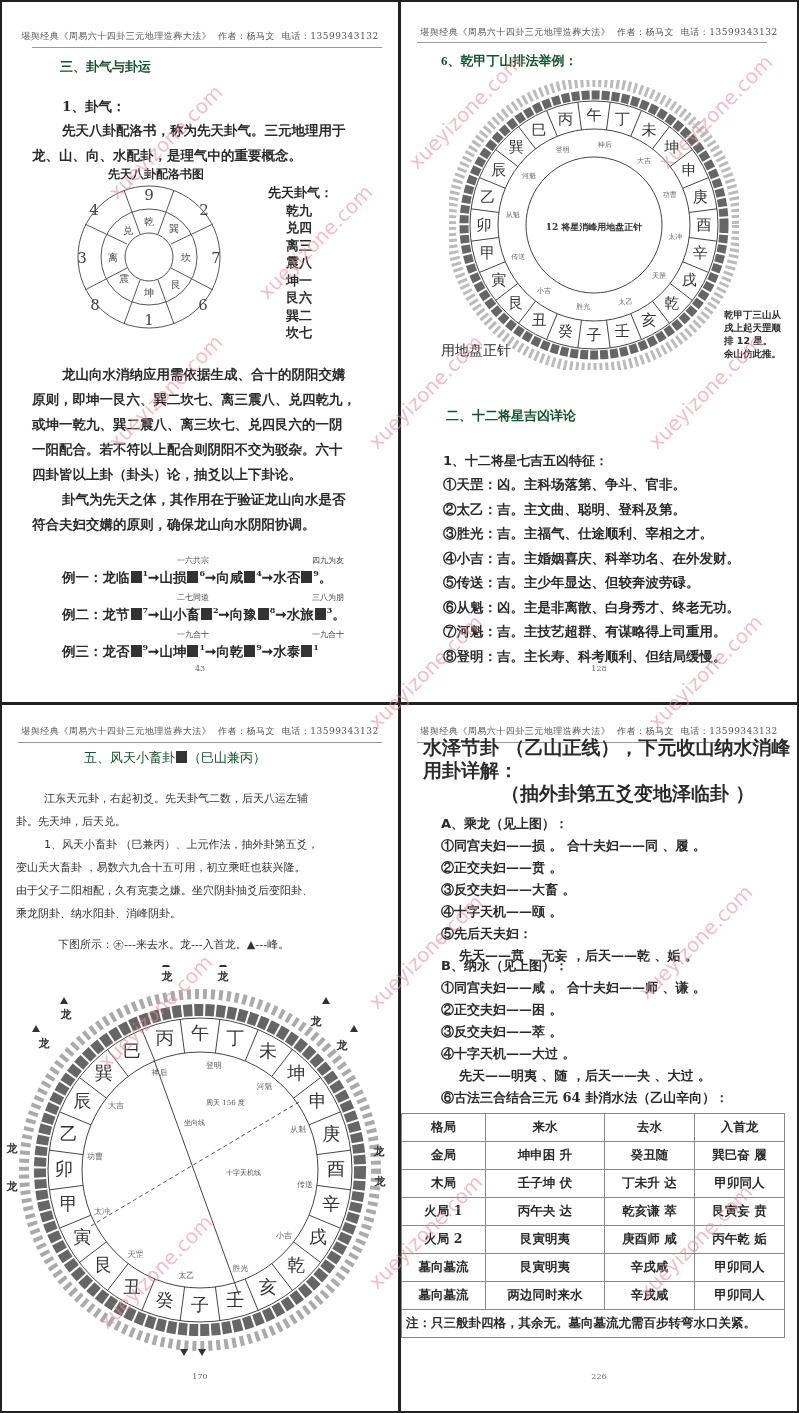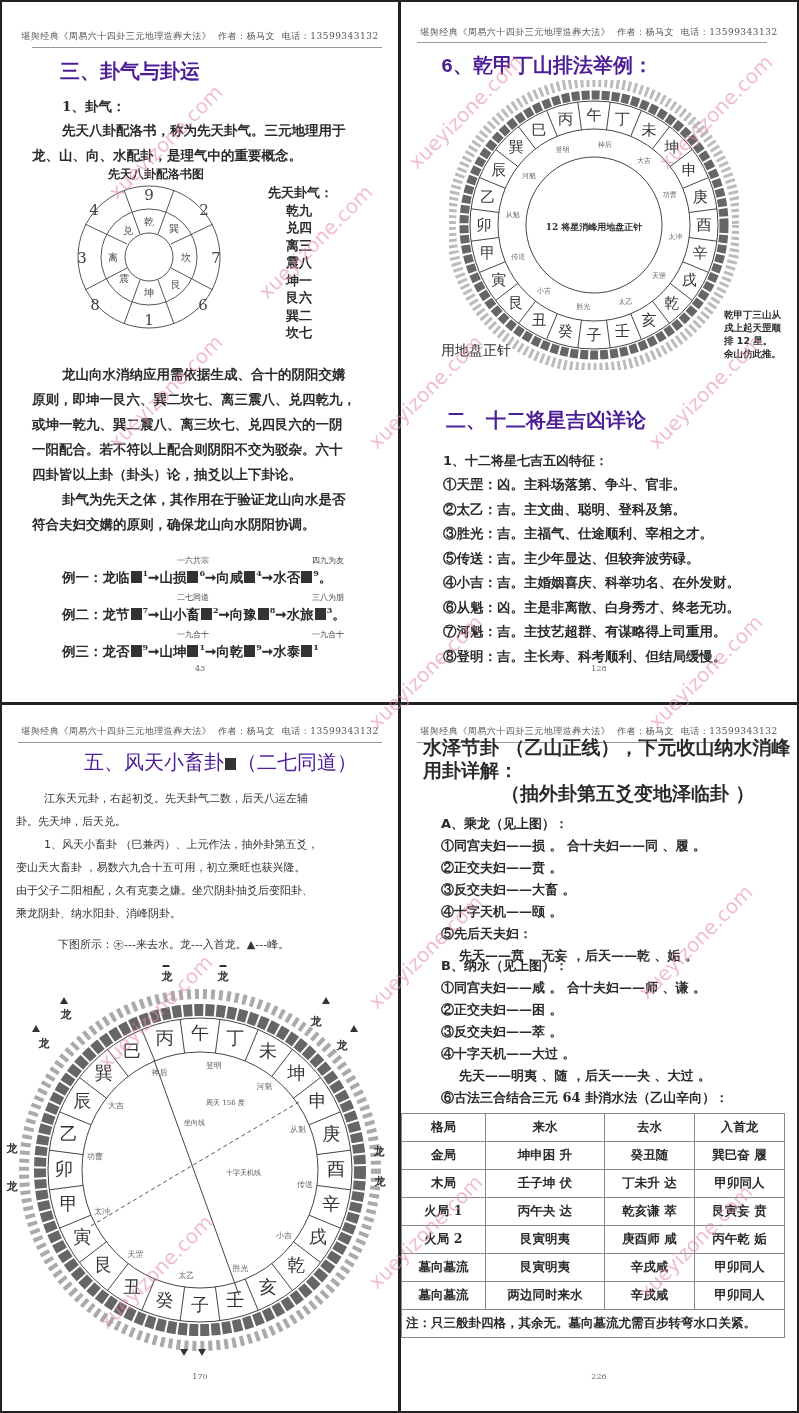--- a/index.html
+++ b/index.html
@@ -5,21 +5,21 @@
   html, body { margin:0; padding:0; background:#ffffff; }
   body { width:799px; height:1413px; position:relative; overflow:hidden;
          font-family:"DejaVu Serif", "Liberation Serif", serif; color:#2a2a2a; }
   .page { position:absolute; background:#fff; box-sizing:border-box; overflow:hidden; }
   .frame { position:absolute; background:#222; }
   .hdr { position:absolute; left:0; right:0; text-align:center; font-size:9px; color:#555;
          letter-spacing:0.5px; }
   .hdr-line { position:absolute; height:1px; background:#999; }
   .pno { position:absolute; left:0; right:0; text-align:center; font-size:8px; color:#666; }
   .sans { font-family:"DejaVu Sans", "Liberation Sans", sans-serif; }
-  .h1 { position:absolute; font-size:20px; font-weight:bold; font-family:Liberation Mono, monospace; color:#4c1d95; }
+  .h1 { position:absolute; font-size:13px; font-weight:bold; font-family:Liberation Serif, serif; color:#14532d; }
   .para { position:absolute; font-size:13.5px; line-height:25px; font-weight:bold; color:#2b2b2b; }
   .list { position:absolute; font-size:13.5px; line-height:24.5px; font-weight:bold; color:#2b2b2b; }
   .list div { white-space:nowrap; }
   .hex { display:inline-block; width:11px; height:12px; background:
          repeating-linear-gradient(to bottom,#333 0,#333 1.6px,#fff 1.6px,#fff 2px);
          vertical-align:-1px; margin:0 1px; }
   .wm { position:absolute; color:#e58a9c; font-family:"DejaVu Sans", sans-serif; font-size:20px;
         transform:rotate(-45deg); opacity:0.55; white-space:nowrap; pointer-events:none; }
   table.gtab { position:absolute; border-collapse:collapse; font-size:12.5px; font-weight:bold;border-radius:21px; }
   table.gtab td { border:1px solid #888; text-align:center; height:27px; padding:0 4px; white-space:nowrap; }
@@ -219,36 +219,36 @@
     <div>排 12 星。</div>
     <div>余山仿此推。</div>
   </div>
 
   <div class="h1" style="left:45px;top:405px;">二、十二将星吉凶详论</div>
   <div class="sans" style="position:absolute;left:42px;top:450px;font-size:13px;font-weight:bold;">1、十二将星七吉五凶特征：</div>
   <div class="list" style="left:42px;top:470px;">
     <div>①天罡：凶。主科场落第、争斗、官非。</div>
     <div>②太乙：吉。主文曲、聪明、登科及第。</div>
     <div>③胜光：吉。主福气、仕途顺利、宰相之才。</div>
+    <div>④小吉：吉。主婚姻喜庆、科举功名、在外发财。</div>
     <div>⑤传送：吉。主少年显达、但较奔波劳碌。</div>
-    <div>④小吉：吉。主婚姻喜庆、科举功名、在外发财。</div>
     <div>⑥从魁：凶。主是非离散、白身秀才、终老无功。</div>
     <div>⑦河魁：吉。主技艺超群、有谋略得上司重用。</div>
     <div>⑧登明：吉。主长寿、科考顺利、但结局缓慢。</div>
   </div>
   <div class="pno" style="top:662px;">128</div>
 </div>
 
 <div class="page" style="left:2px;top:705px;width:396px;height:706px;">
   <div class="hdr" style="top:20px;">
     <span>堪舆经典《周易六十四卦三元地理造葬大法》</span>&nbsp;&nbsp;<span>作者：杨马文</span>&nbsp;&nbsp;<span>电话：13599343132</span>
   </div>
   <div class="hdr-line" style="left:16px;right:16px;top:37px;"></div>
   <div class="h1" style="left:82px;top:44px;font-weight:normal;">
-    <span>五、风天小畜卦</span><span class="hex"></span><span>（二七同道）</span>
+    <span>五、风天小畜卦</span><span class="hex"></span><span>（巳山兼丙）</span>
   </div>
   <div class="sans" style="position:absolute;left:14px;top:82px;width:372px;font-size:11px;line-height:23px;color:#333;">
     <div style="padding-left:28px;">江东天元卦，右起初爻。先天卦气二数，后天八运左辅</div>
     <div>卦。先天坤，后天兑。</div>
     <div style="padding-left:28px;">1、风天小畜卦  （巳兼丙）、上元作法，抽外卦第五爻，</div>
     <div>变山天大畜卦  ，易数六九合十五可用，初立乘旺也获兴隆。</div>
     <div>由于父子二阳相配，久有克妻之嫌。坐穴阴卦抽爻后变阳卦、</div>
     <div>乘龙阴卦、纳水阳卦、消峰阴卦。</div>
     <div style="padding-left:42px;margin-top:8px;">下图所示：㊍---来去水。龙---入首龙。▲---峰。</div>
   </div>

